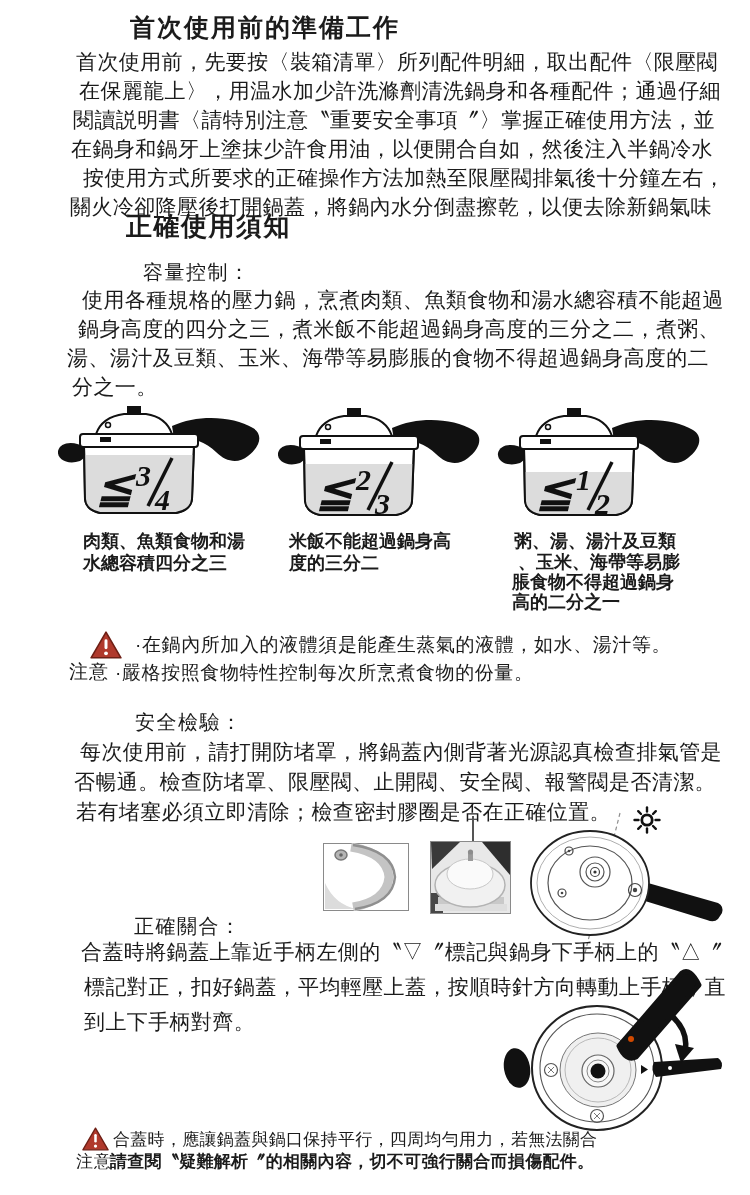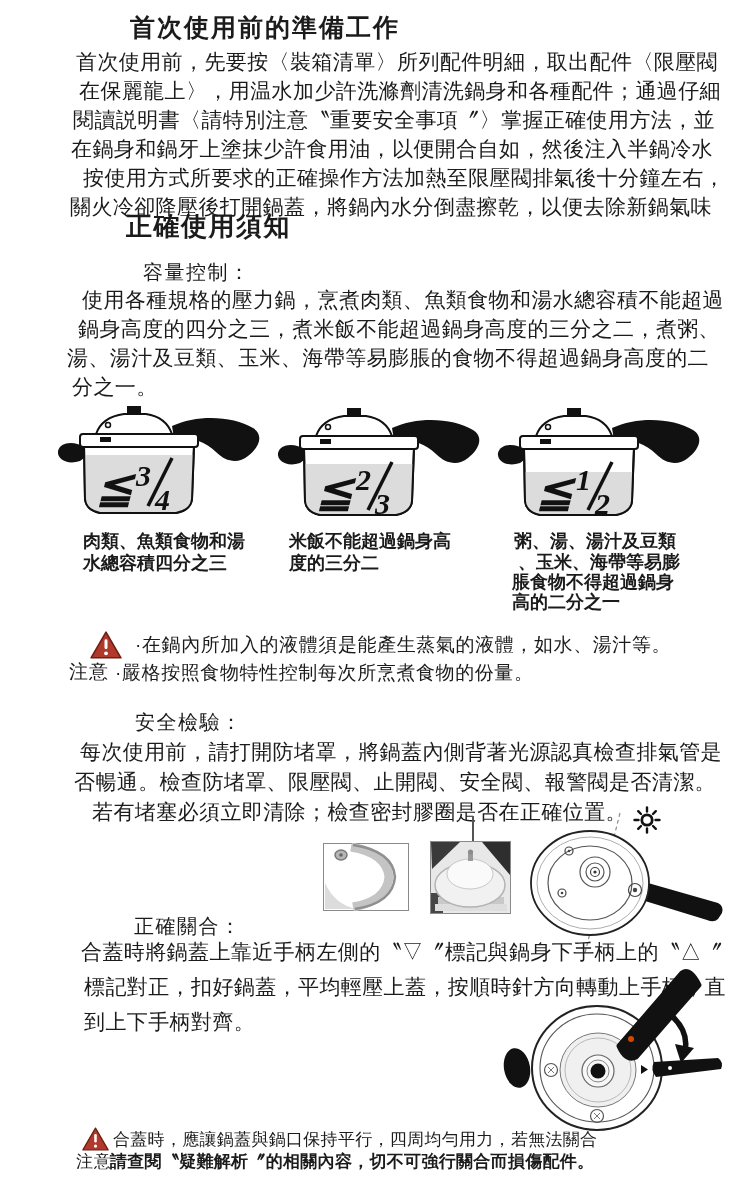--- a/index.html
+++ b/index.html
@@ -135,21 +135,21 @@
     <circle cx="15" cy="20.8" r="1.8" fill="#ffffff"></circle>
   </svg>
   <div class="t notice-label" style="left:69px;top:661px;">注意</div>
   <div class="t n1-line" style="left:135px;top:634px;">·在鍋內所加入的液體須是能產生蒸氣的液體，如水、湯汁等。</div>
   <div class="t n1-line" style="left:115px;top:662px;">·嚴格按照食物特性控制每次所烹煮食物的份量。</div>
 
   <div class="t h3" style="left:135px;top:711px;">安全檢驗：</div>
   <div>
     <div class="t body-line" style="left:80px;top:740px;">每次使用前，請打開防堵罩，將鍋蓋內側背著光源認真檢查排氣管是</div>
     <div class="t body-line" style="left:74px;top:770px;">否暢通。檢查防堵罩、限壓閥、止開閥、安全閥、報警閥是否清潔。</div>
-    <div class="t body-line" style="left:76px;top:800px;margin-left:16px;">若有堵塞必須立即清除；檢查密封膠圈是否在正確位置。</div>
+    <div class="t body-line" style="left:76px;top:800px;">若有堵塞必須立即清除；檢查密封膠圈是否在正確位置。</div>
   </div>
 
   <svg class="abs" style="left:633px;top:806px;" width="28" height="28" viewBox="0 0 28 28">
     <circle cx="14" cy="14" r="5.2" fill="#ffffff" stroke="#111" stroke-width="2.8"></circle>
     <g stroke="#111" stroke-width="2.4" stroke-linecap="round">
       <line x1="14" y1="1.5" x2="14" y2="5.5"></line>
         <line x1="14" y1="22.5" x2="14" y2="26.5"></line>
       <line x1="1.5" y1="14" x2="5.5" y2="14"></line>
         <line x1="22.5" y1="14" x2="26.5" y2="14"></line>
       <line x1="5.2" y1="5.2" x2="8" y2="8"></line>

